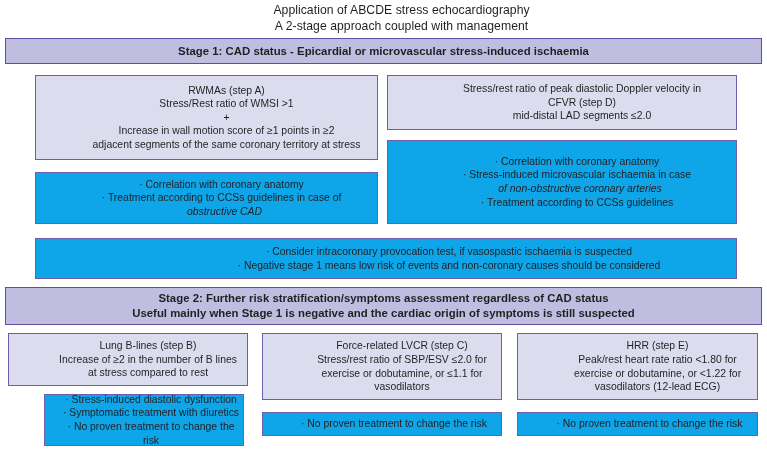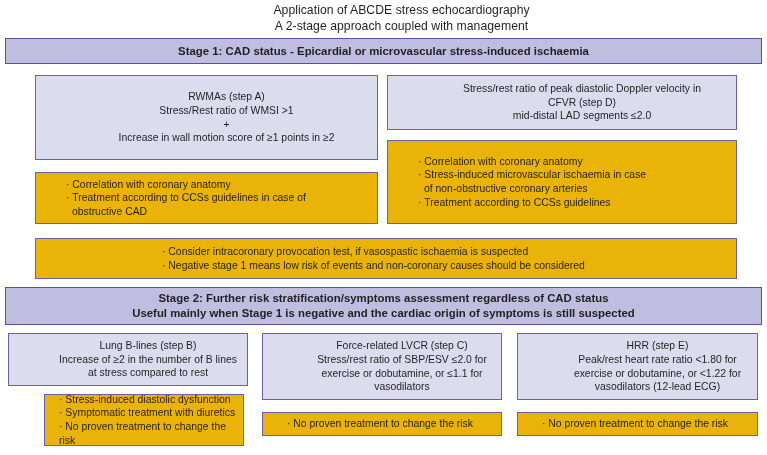--- a/index.html
+++ b/index.html
@@ -63,21 +63,22 @@
     border: 1.1px solid #6b5fae;
     display: flex;
     flex-direction: column;
     justify-content: center;
     padding-left: 40px;
   }
   .box.fill {
     background: #dcdcef;
   }
   .box.plain {
-    background: #eab308;
+    background: #0ea5e9;
+    text-align: center;
   }
   .box .ln {
     font-size: 10.4px;
     line-height: 13.6px;
     color: #231f20;
   }
   .box.center .ln {
     text-align: center;
     padding: 0 4px;
   }
@@ -86,20 +87,21 @@
   }
   .box.bullets .ln {
     padding-left: 14px;
     text-indent: 0;
   }
   .box.bullets .ln.bullet::before {
     content: "\00B7\00A0";
   }
   .box.bullets .ln.cont {
     padding-left: 20px;
+    font-style: italic;
   }
   .box.bullets.indent-mid .ln {
     padding-left: 30px;
   }
   .box.bullets.indent-mid .ln.cont {
     padding-left: 36px;
   }
   .box.bullets.indent-wide .ln {
     padding-left: 126px;
   }
@@ -125,20 +127,21 @@
 
   <div class="stage-bar" style="left:5px; top:38px; width:757px; height:26px;">
     <div class="bar-line">Stage 1: CAD status - Epicardial or microvascular stress-induced ischaemia</div>
   </div>
 
   <div class="box fill center" style="left:35px; top:75px; width:343px; height:85px;">
     <div class="ln">RWMAs (step A)</div>
     <div class="ln">Stress/Rest ratio of WMSI &gt;1</div>
     <div class="ln">+</div>
     <div class="ln">Increase in wall motion score of ≥1 points in ≥2</div>
+    <div class="ln">adjacent segments of the same coronary territory at stress</div>
   </div>
 
   <div class="box plain bullets indent-mid" style="left:35px; top:172px; width:343px; height:52px;">
     <div class="ln bullet">Correlation with coronary anatomy</div>
     <div class="ln bullet">Treatment according to CCSs guidelines in case of</div>
     <div class="ln cont">obstructive CAD</div>
   </div>
 
   <div class="box fill center" style="left:387px; top:75px; width:350px; height:55px;">
     <div class="ln">Stress/rest ratio of peak diastolic Doppler velocity in</div>

